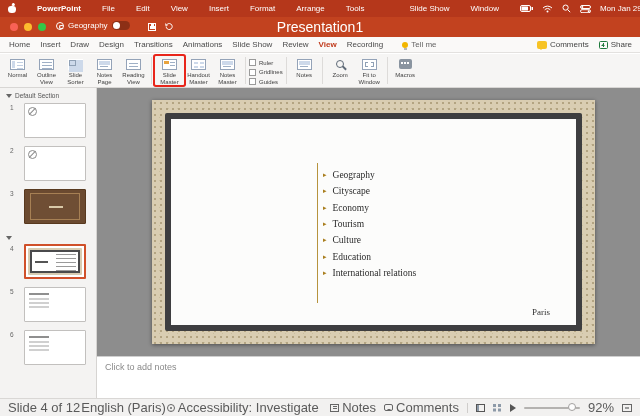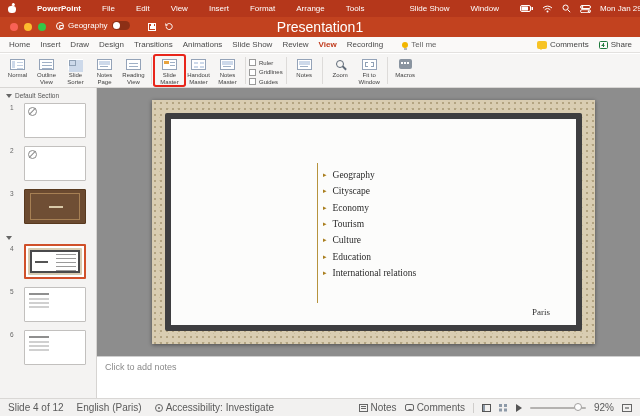--- a/index.html
+++ b/index.html
@@ -119,21 +119,21 @@
   .bullet{display:flex;align-items:center;height:16.3px;font-family:"Liberation Serif",serif;font-size:9.5px;color:#2b2b2b}
   .bmark{color:#a97e1f;font-size:7px;margin-right:6px;font-family:"DejaVu Sans",sans-serif}
   .paris{position:absolute;right:26px;bottom:8px;font-family:Liberation Serif, serif;font-size:9px;color:#333}
 
   
   .notes{position:absolute;left:97px;top:356px;right:0;height:53px;background:#fff;border-top:1px solid #cfcfcf;
          font-size:9px;color:#8a8a8a;padding:5px 8px}
 
   
   .statusbar{position:absolute;left:0;right:0;bottom:0;height:18px;background:#f2f1f0;border-top:1px solid #d9d7d5;
-             display:flex;align-items:center;font-size:10px;color:#5a5a5a;padding:0 8px;gap:13px;white-space:nowrap}
+             display:flex;align-items:center;font-size:13px;color:#5a5a5a;padding:0 8px;gap:1px;white-space:nowrap}
   .sb-item{display:flex;align-items:center;gap:3px}
   .acc-ic{width:8px;height:8px;border-radius:50%;border:1px solid #666;position:relative}
   .acc-ic::after{content:"";position:absolute;left:2.5px;top:2px;width:2px;height:2px;border-radius:50%;background:#666;box-shadow:0 2.6px 0 -0.6px #666}
   .status-right{margin-left:auto;display:flex;align-items:center;gap:8px}
   .nico{width:9px;height:8px;border:1px solid #666;position:relative}
   .nico::after{content:"";position:absolute;left:1.5px;top:1.5px;width:4.5px;height:1px;background:#666;box-shadow:0 2px 0 #666}
   .cico{width:9px;height:7px;border:1px solid #666;border-radius:2px;position:relative}
   .cico::after{content:"";position:absolute;left:2px;bottom:-3px;border:2px solid transparent;border-top:2.5px solid #666}
   .ssep{width:1px;height:10px;background:#cfcdcb}
   .v1{width:9px;height:8px;border:1px solid #555;position:relative}

